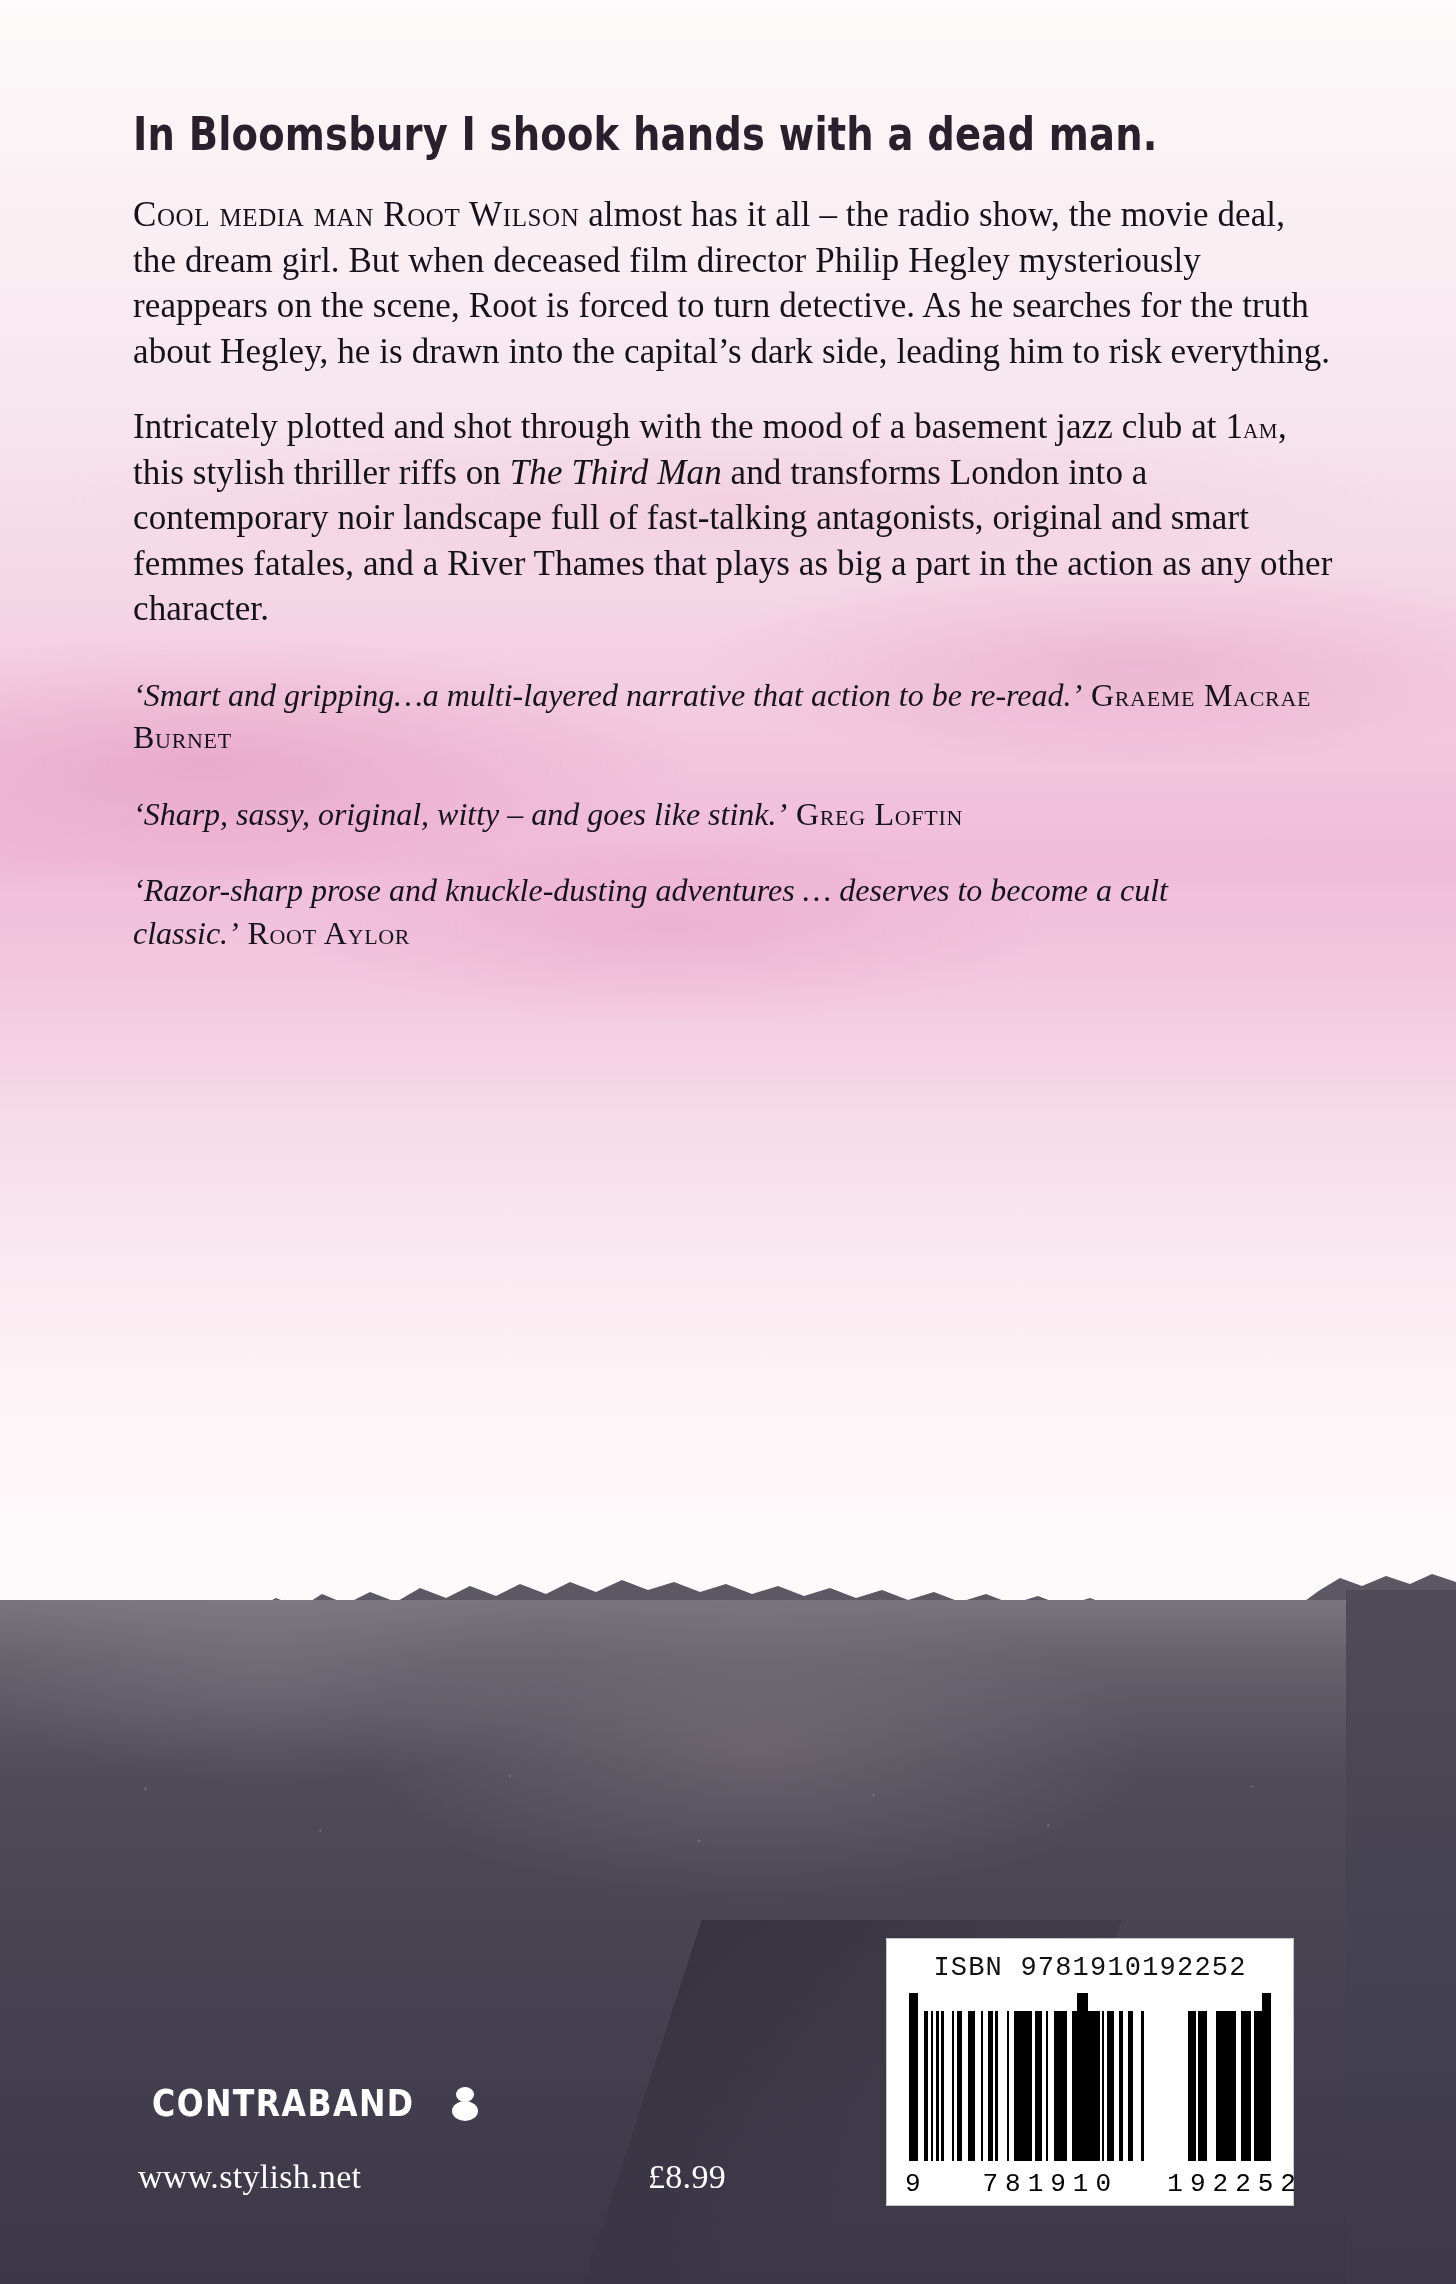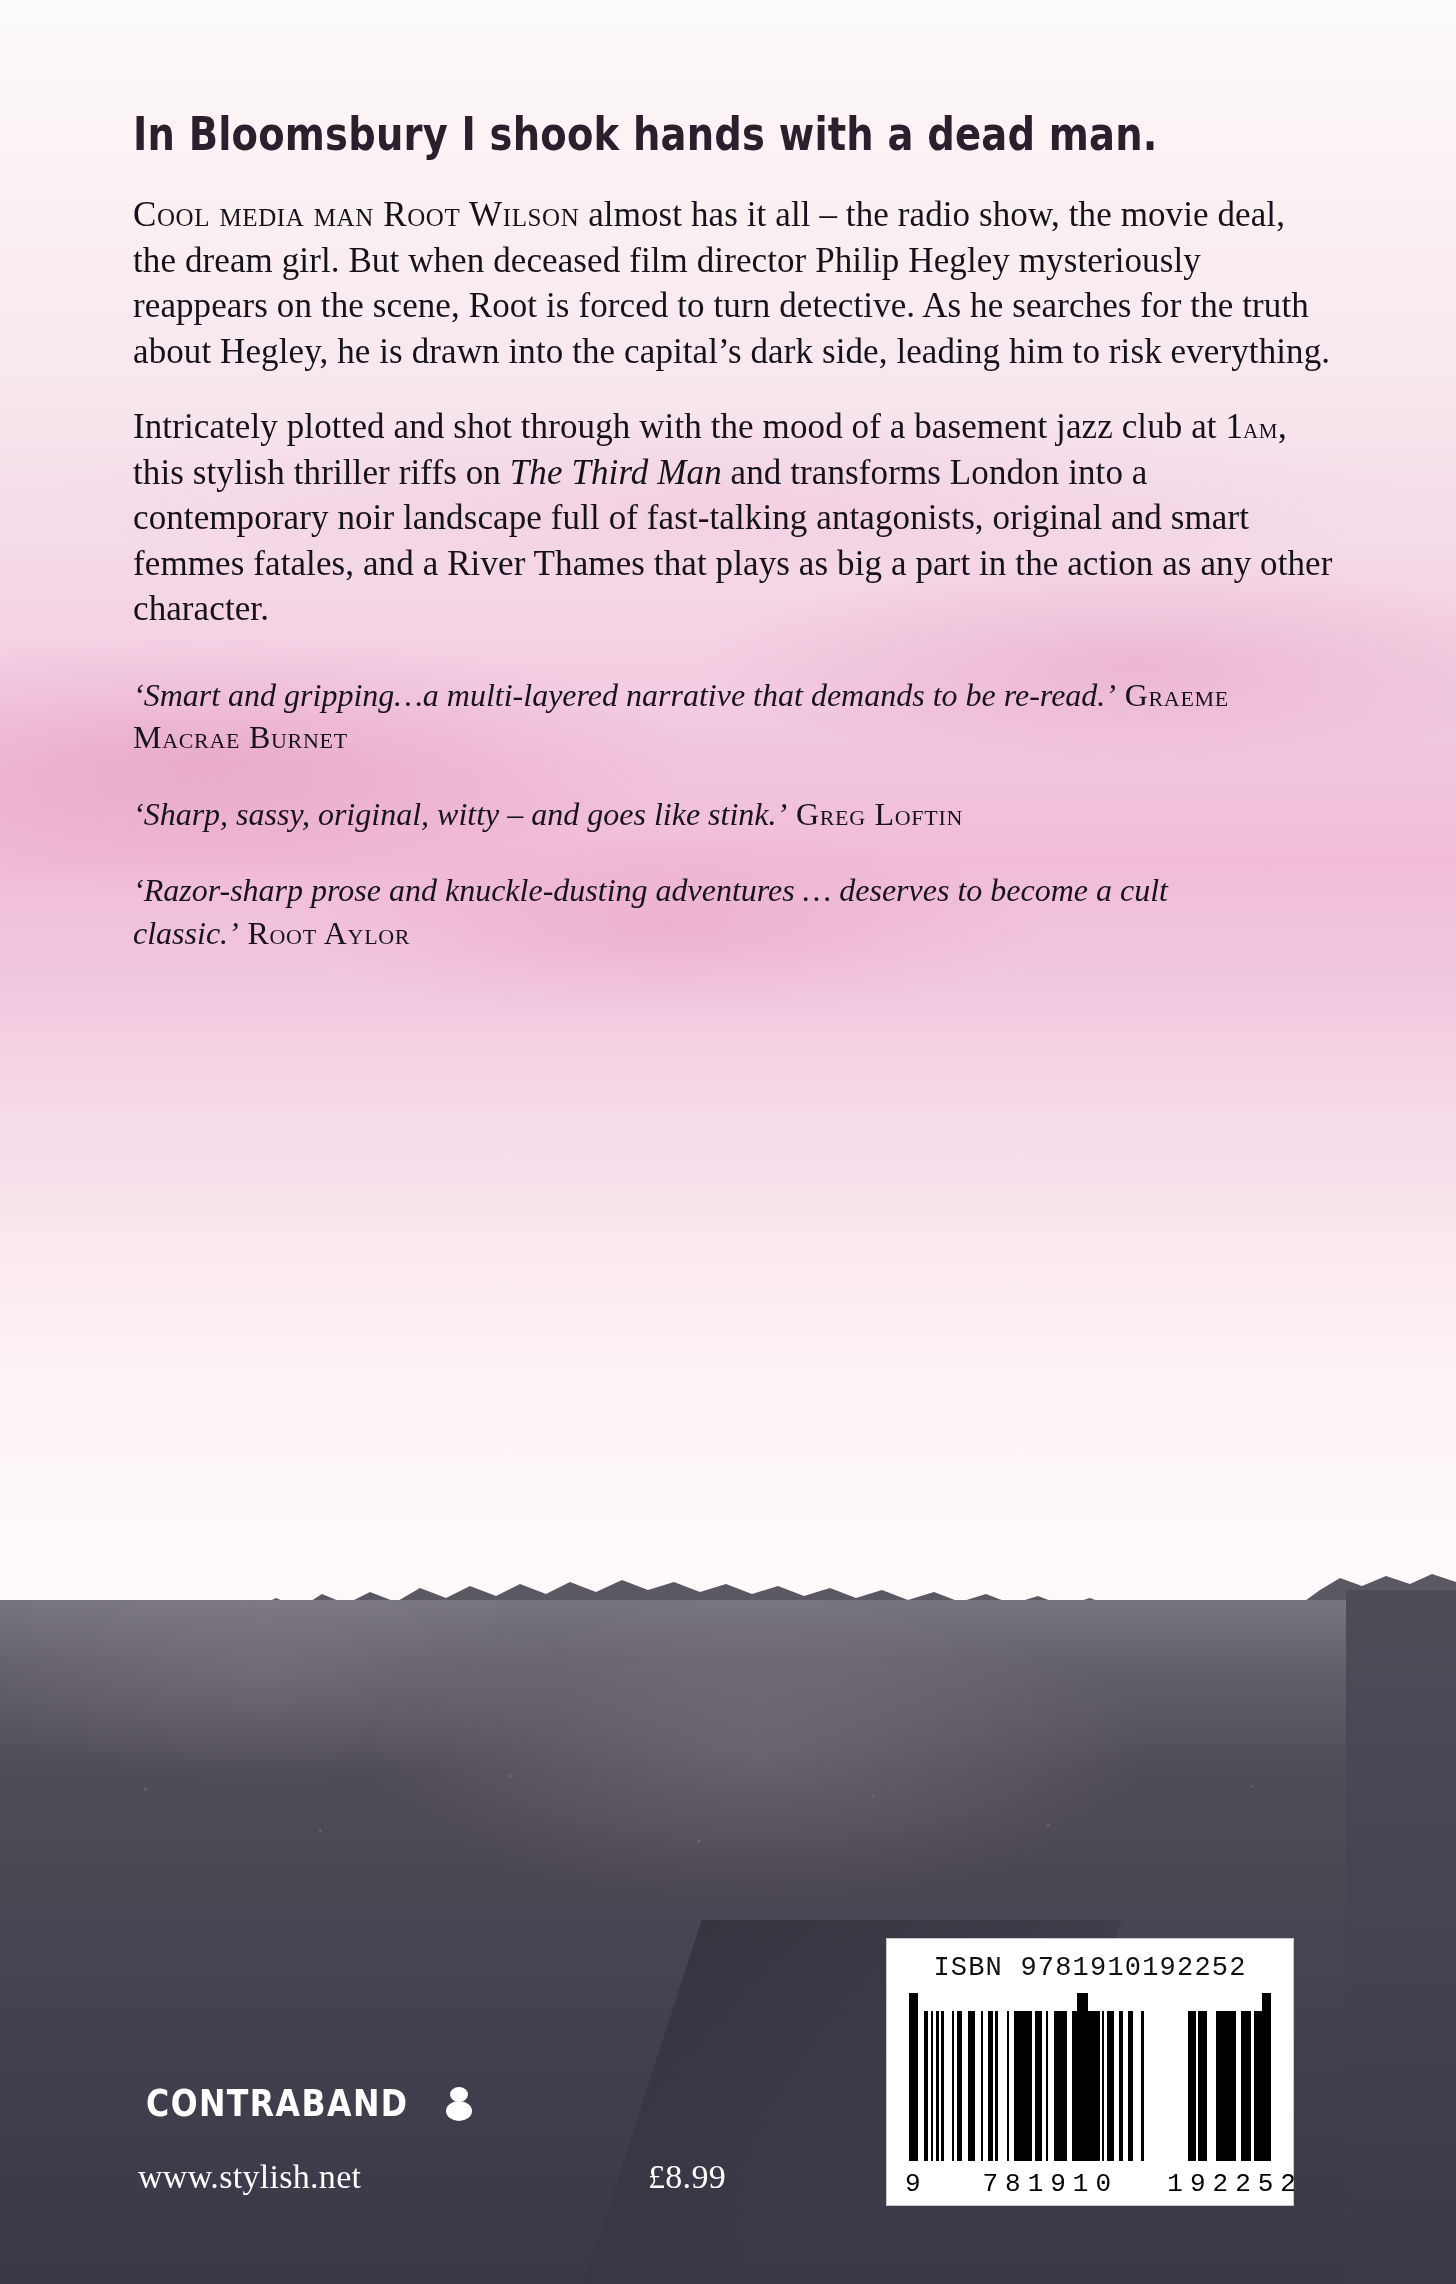--- a/index.html
+++ b/index.html
@@ -186,21 +186,21 @@
   }
   .quote .attrib {
     font-style: normal;
     font-variant: small-caps;
     letter-spacing: 0.7px;
   }
 
   
   .publisher {
     position: absolute;
-    left: 146px;
+    left: 152px;
     top: 2082px;
     display: flex;
     align-items: center;
     gap: 24px;
   }
   .publisher-name {
     font-family: "DejaVu Sans Condensed", "DejaVu Sans", sans-serif;
     font-weight: 700;
     font-size: 37px;
     letter-spacing: 1.5px;
@@ -322,21 +322,21 @@
 
   <div class="content">
 
     <h1 class="headline">In Bloomsbury I shook hands with a dead man.</h1>
 
     <p class="blurb"><span class="smallcaps">Cool media man Root Wilson</span><span> almost has it all – the radio show, the movie deal, the dream girl. But when deceased film director Philip Hegley mysteriously reappears on the scene, Root is forced to turn detective. As he searches for the truth about Hegley, he is drawn into the capital’s dark side, leading him to risk everything.</span></p>
 
     <p class="blurb"><span>Intricately plotted and shot through with the mood of a basement jazz club at 1</span><span class="sc-small">am</span><span>, this stylish thriller riffs on </span><em>The Third Man</em><span> and transforms London into a contemporary noir landscape full of fast-talking antagonists, original and smart femmes fatales, and a River Thames that plays as big a part in the action as any other character.</span></p>
 
     <div class="quotes">
-      <p class="quote"><span>‘Smart and gripping…a multi-layered narrative that demands to be re-read.’</span><span class="attrib">&nbsp;<span>Graeme Macrae Burnet</span></span></p>
+      <p class="quote"><span>‘Smart and gripping…a multi-layered narrative that action to be re-read.’</span><span class="attrib">&nbsp;<span>Graeme Macrae Burnet</span></span></p>
       <p class="quote"><span>‘Sharp, sassy, original, witty – and goes like stink.’</span><span class="attrib">&nbsp;<span>Greg Loftin</span></span></p>
       <p class="quote"><span>‘Razor-sharp prose and knuckle-dusting adventures … deserves to become a cult classic.’</span><span class="attrib">&nbsp;<span>Root Aylor</span></span></p>
     </div>
   </div>
 
   <div class="publisher">
     <span class="publisher-name">CONTRABAND</span>
     <span class="publisher-mark">
       <span class="pm-top"></span>
       <span class="pm-bot"></span>

